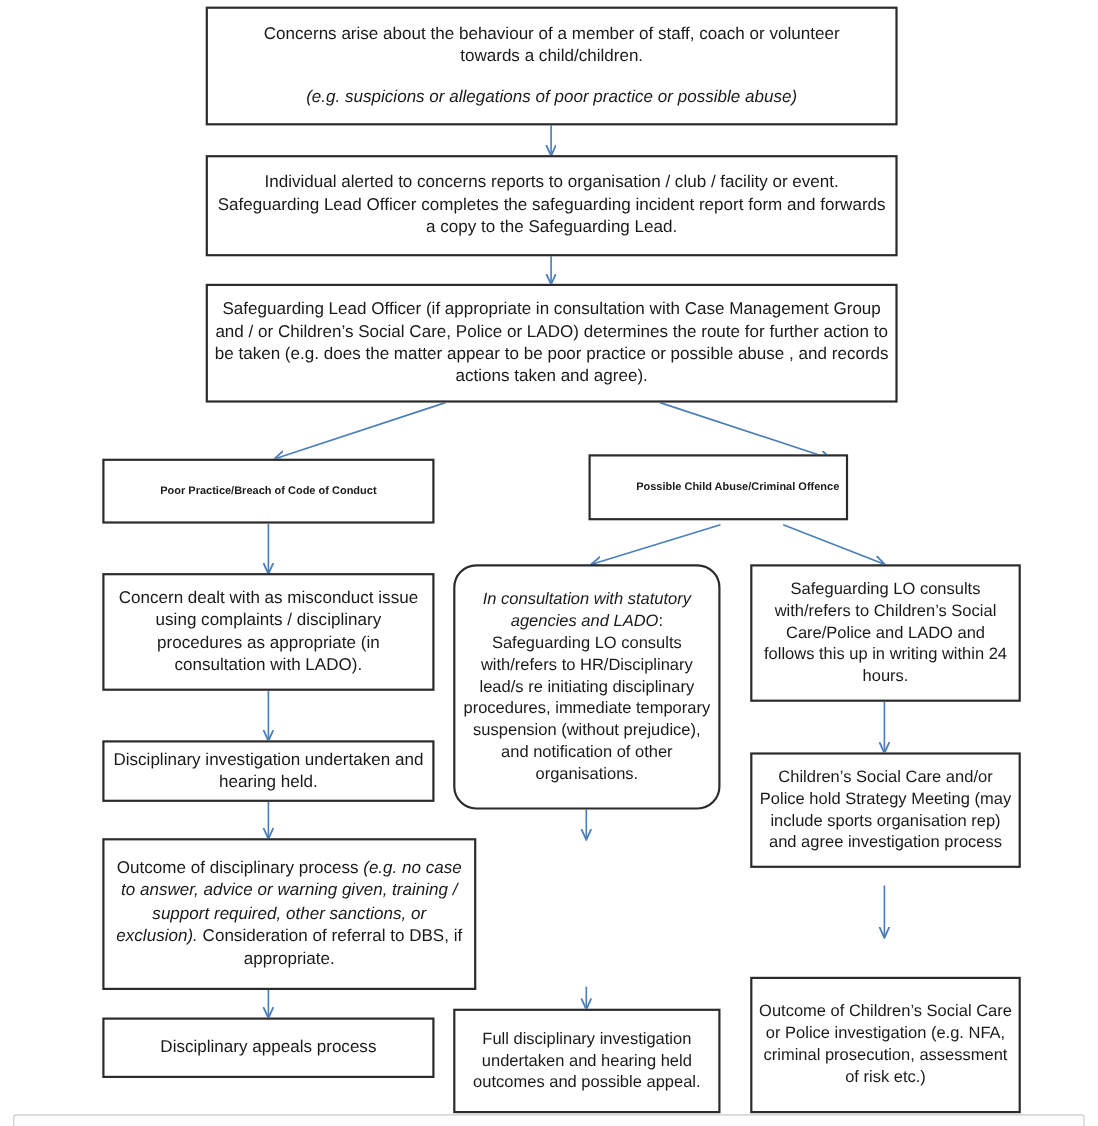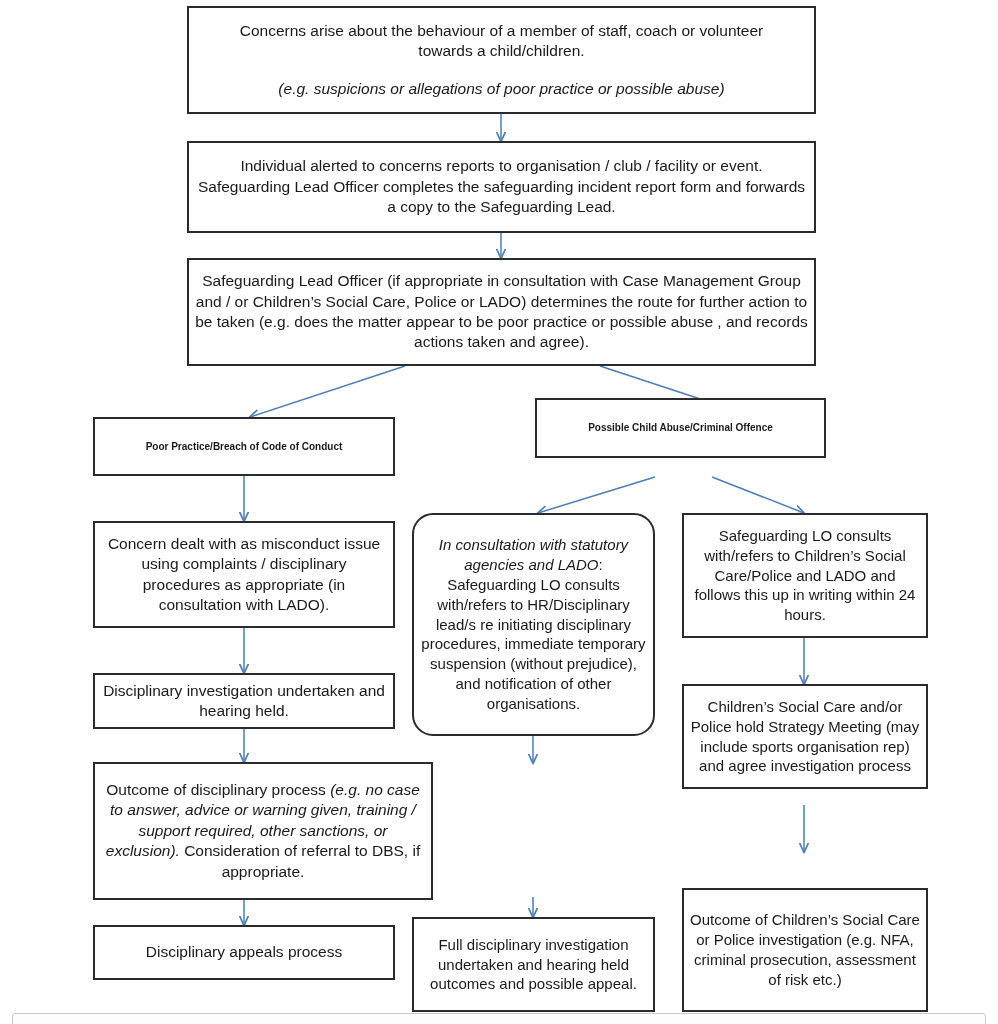--- a/index.html
+++ b/index.html
@@ -63,21 +63,21 @@
   </div>
 
   <div class="box" style="left:187px;top:258px;width:629px;height:108px;">
     <p>Safeguarding Lead Officer (if appropriate in consultation with Case Management Group and / or Children’s Social Care, Police or LADO) determines the route for further action to be taken (e.g. does the matter appear to be poor practice or possible abuse , and records actions taken and agree).</p>
   </div>
 
   <div class="box bold" style="left:93px;top:417px;width:302px;height:59px;">
     <p>Poor Practice/Breach of Code of Conduct</p>
   </div>
 
-  <div class="box bold" style="left:535px;top:398px;width:291px;height:60px;">
+  <div class="box bold" style="left:535px;top:413px;width:236px;height:60px;justify-content:flex-end;">
     <p>Possible Child Abuse/Criminal Offence</p>
   </div>
 
   <div class="box" style="left:93px;top:521px;width:302px;height:107px;">
     <p>Concern dealt with as misconduct issue using complaints / disciplinary procedures as appropriate (in consultation with LADO).</p>
   </div>
 
   <div class="box" style="left:93px;top:673px;width:302px;height:56px;">
     <p>Disciplinary investigation undertaken and hearing held.</p>
   </div>

